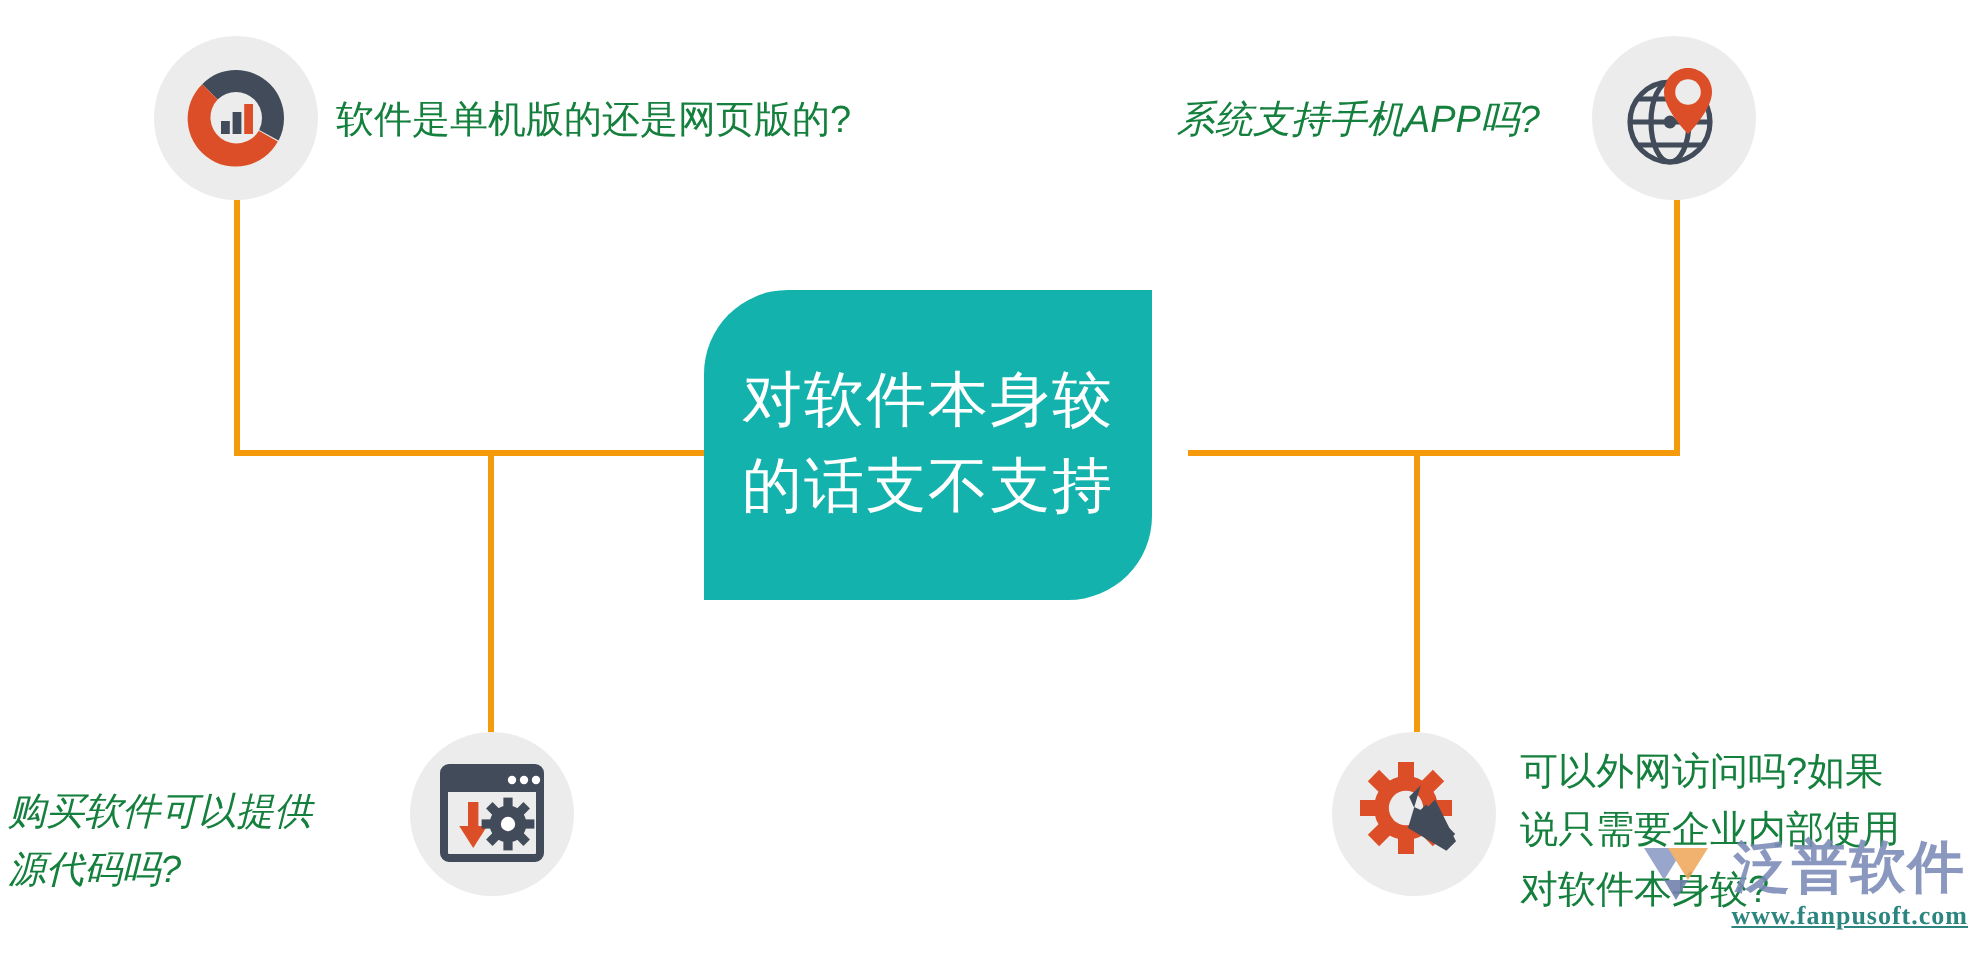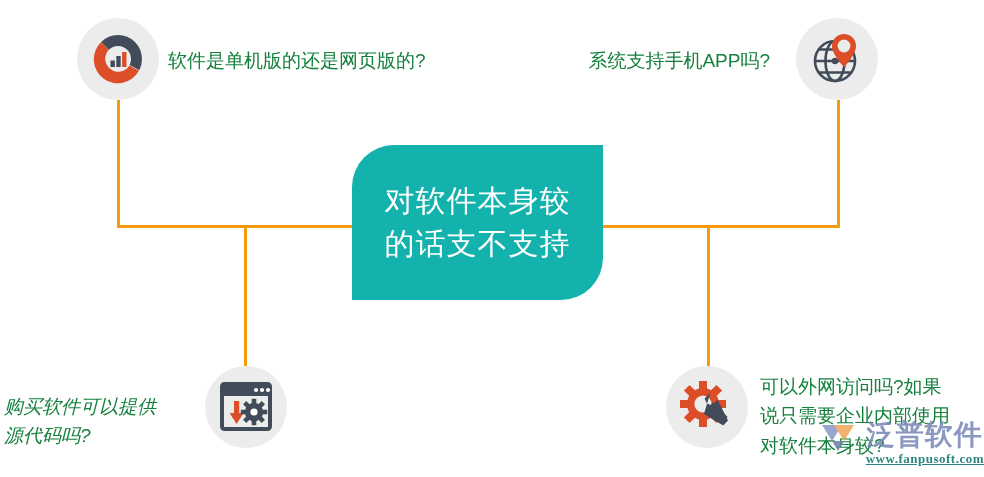--- a/index.html
+++ b/index.html
@@ -26,21 +26,21 @@
     background: #f59a0a;
   }
   .conn-h { height: 3px; }
   .conn-v { width: 3px; }
 
   
   #center-box {
     position: absolute;
     left: 352px;
     top: 145px;
-    width: 251px;
+    width: 224px;
     height: 155px;
     background: #13b2ad;
     border-radius: 42px 0 42px 0;
     display: flex;
     align-items: center;
     justify-content: center;
     z-index: 5;
   }
   #center-box .ctext {
     color: #ffffff;
@@ -160,21 +160,21 @@
           <path d="M10.5 19.5 H43.5"></path>
           <path d="M10.5 42.5 H43.5"></path>
         </g>
         <circle cx="27" cy="31" r="3.2" fill="#424b59"></circle>
 
         <path d="M36 4 C29.4 4 24 9.4 24 16 C24 25 36 37 36 37 C36 37 48 25 48 16 C48 9.4 42.6 4 36 4 Z" fill="#dc4e28"></path>
         <circle cx="36" cy="16" r="6.4" fill="#ebeceb"></circle>
       </svg>
     </span>
   </div>
-  <div class="label right" style="left:490px; top:46px; width:280px;">系统支持手机APP吗?</div>
+  <div class="label right" style="left:490px; top:46px; width:280px;font-style:italic;">系统支持手机APP吗?</div>
 
   <div class="badge" style="left:205px; top:366px;">
     <span>
       <svg width="52" height="50" viewBox="0 0 52 50">
         <rect x="2" y="2" width="48" height="45" rx="2.5" fill="none" stroke="#424b59" stroke-width="4"></rect>
         <rect x="2" y="2" width="48" height="12" fill="#424b59"></rect>
         <circle cx="36" cy="8" r="2.1" fill="#ffffff"></circle>
         <circle cx="42" cy="8" r="2.1" fill="#ffffff"></circle>
         <circle cx="48" cy="8" r="2.1" fill="#ffffff"></circle>
 

